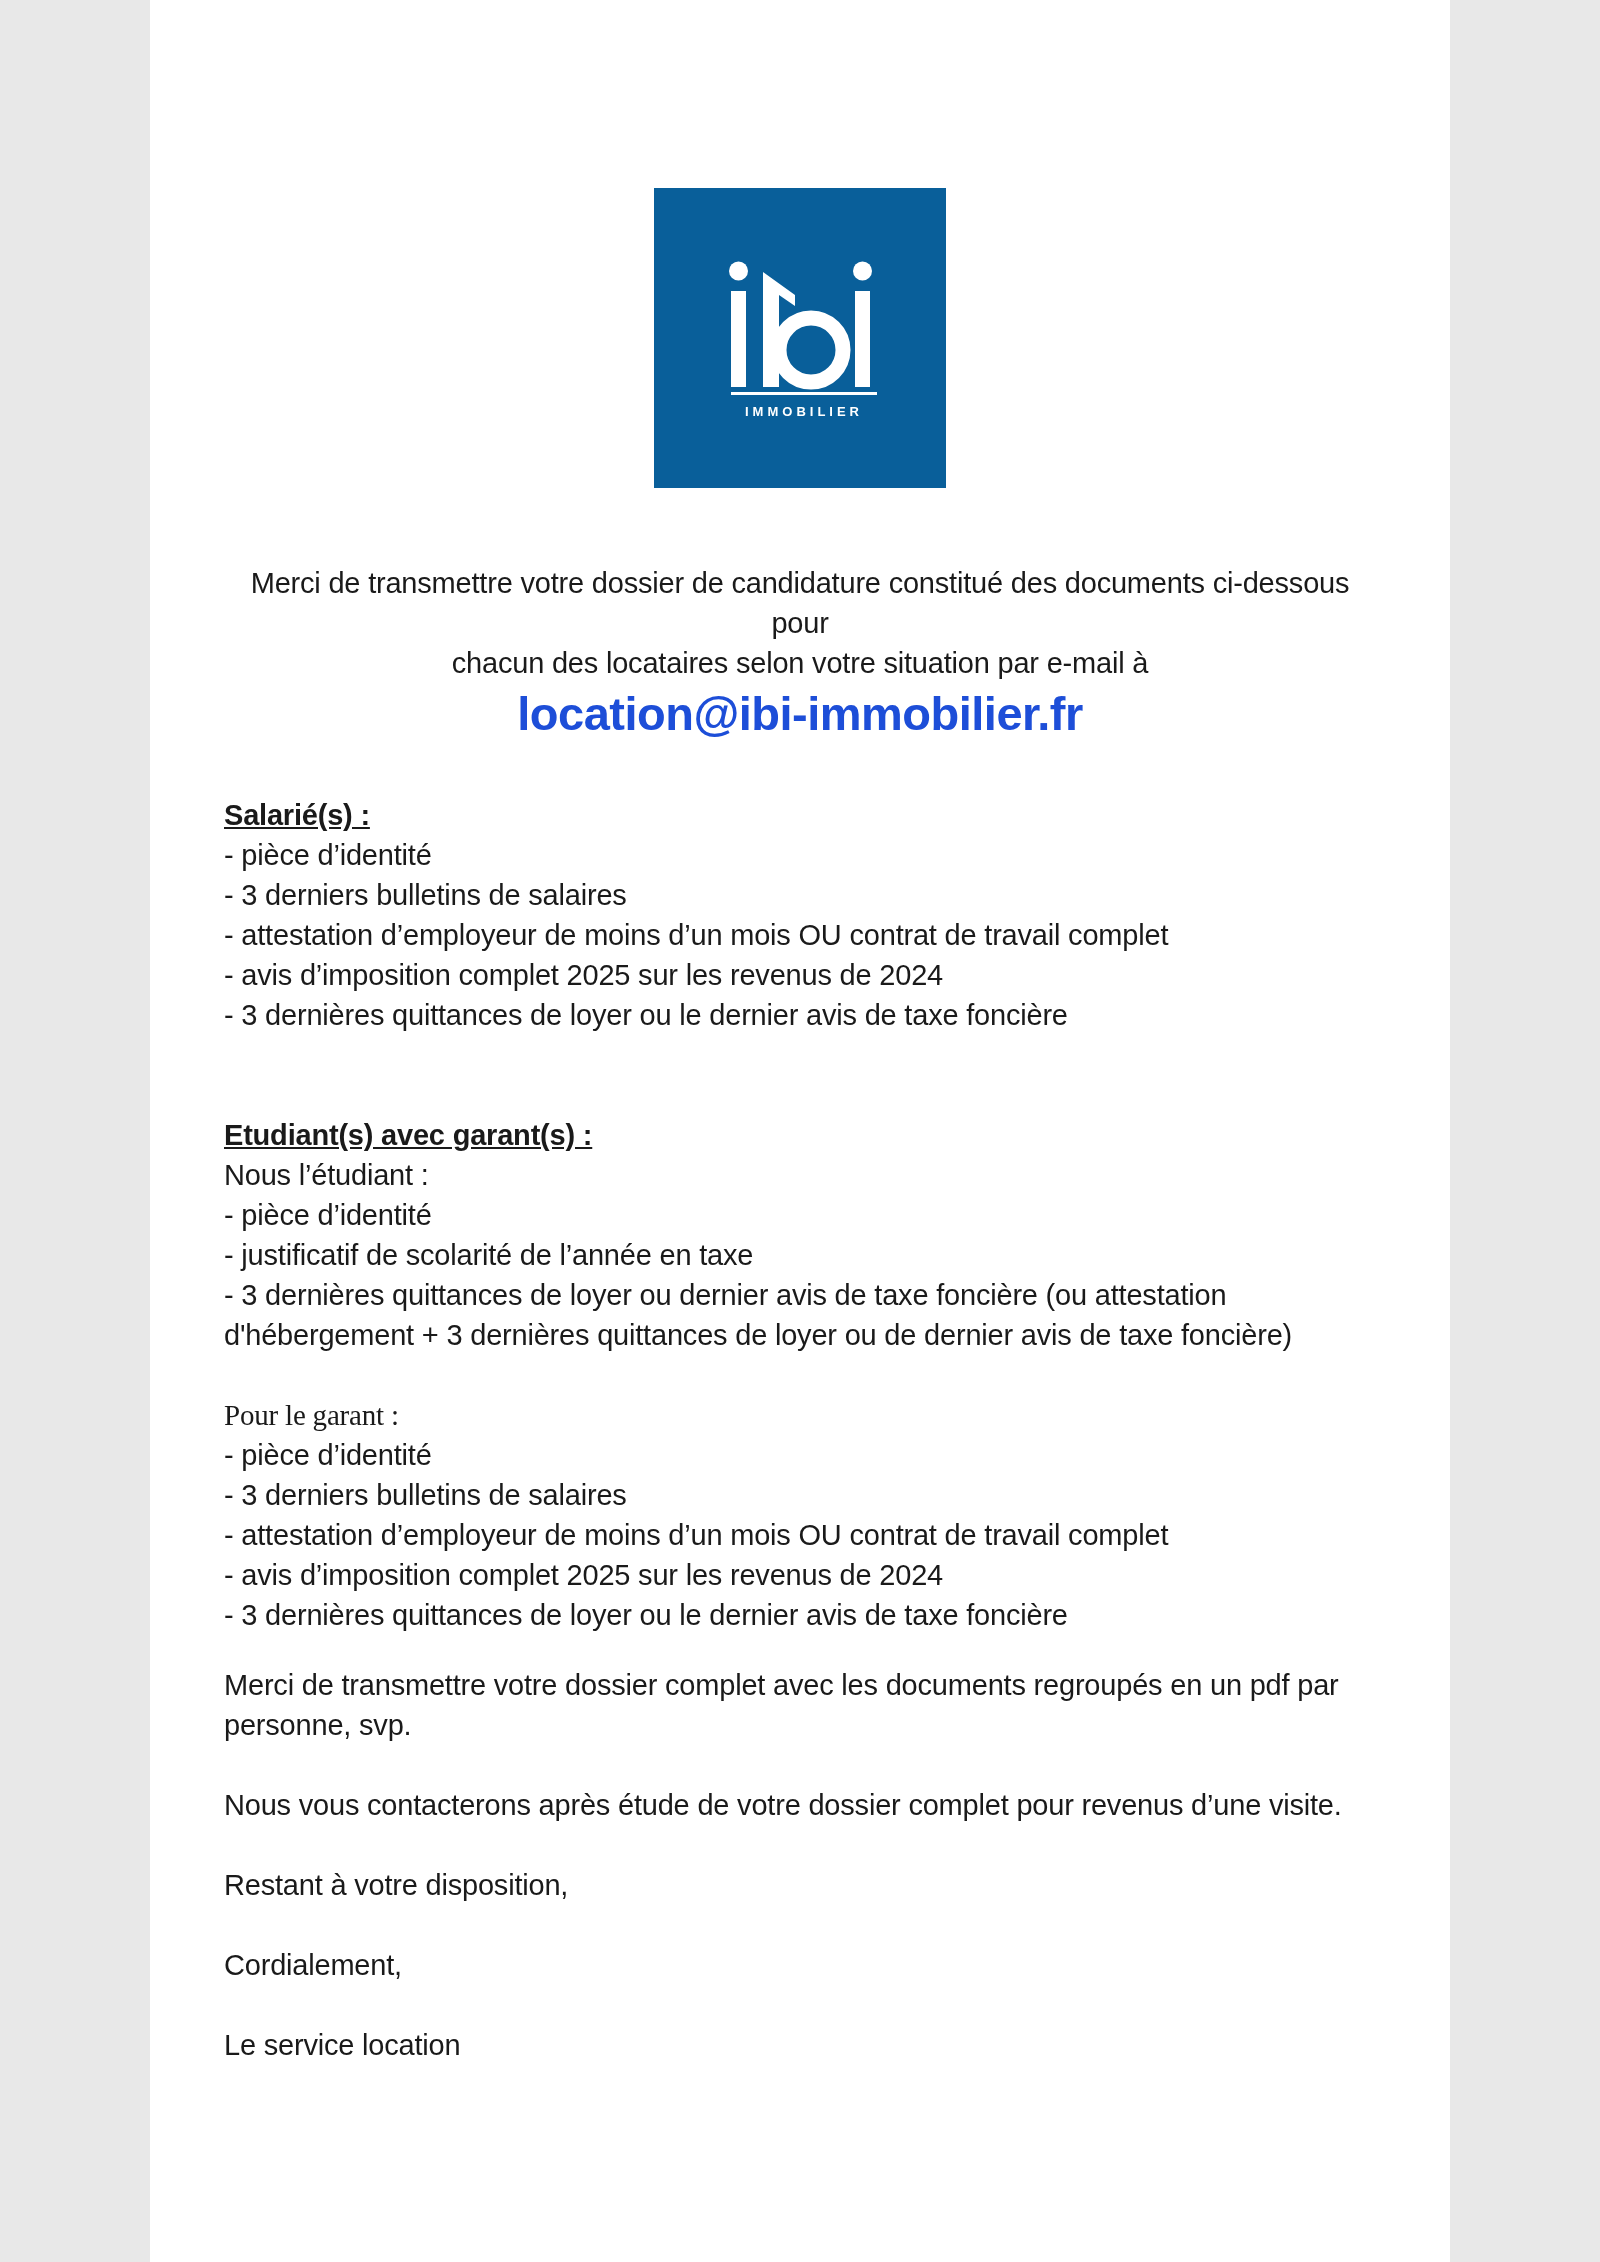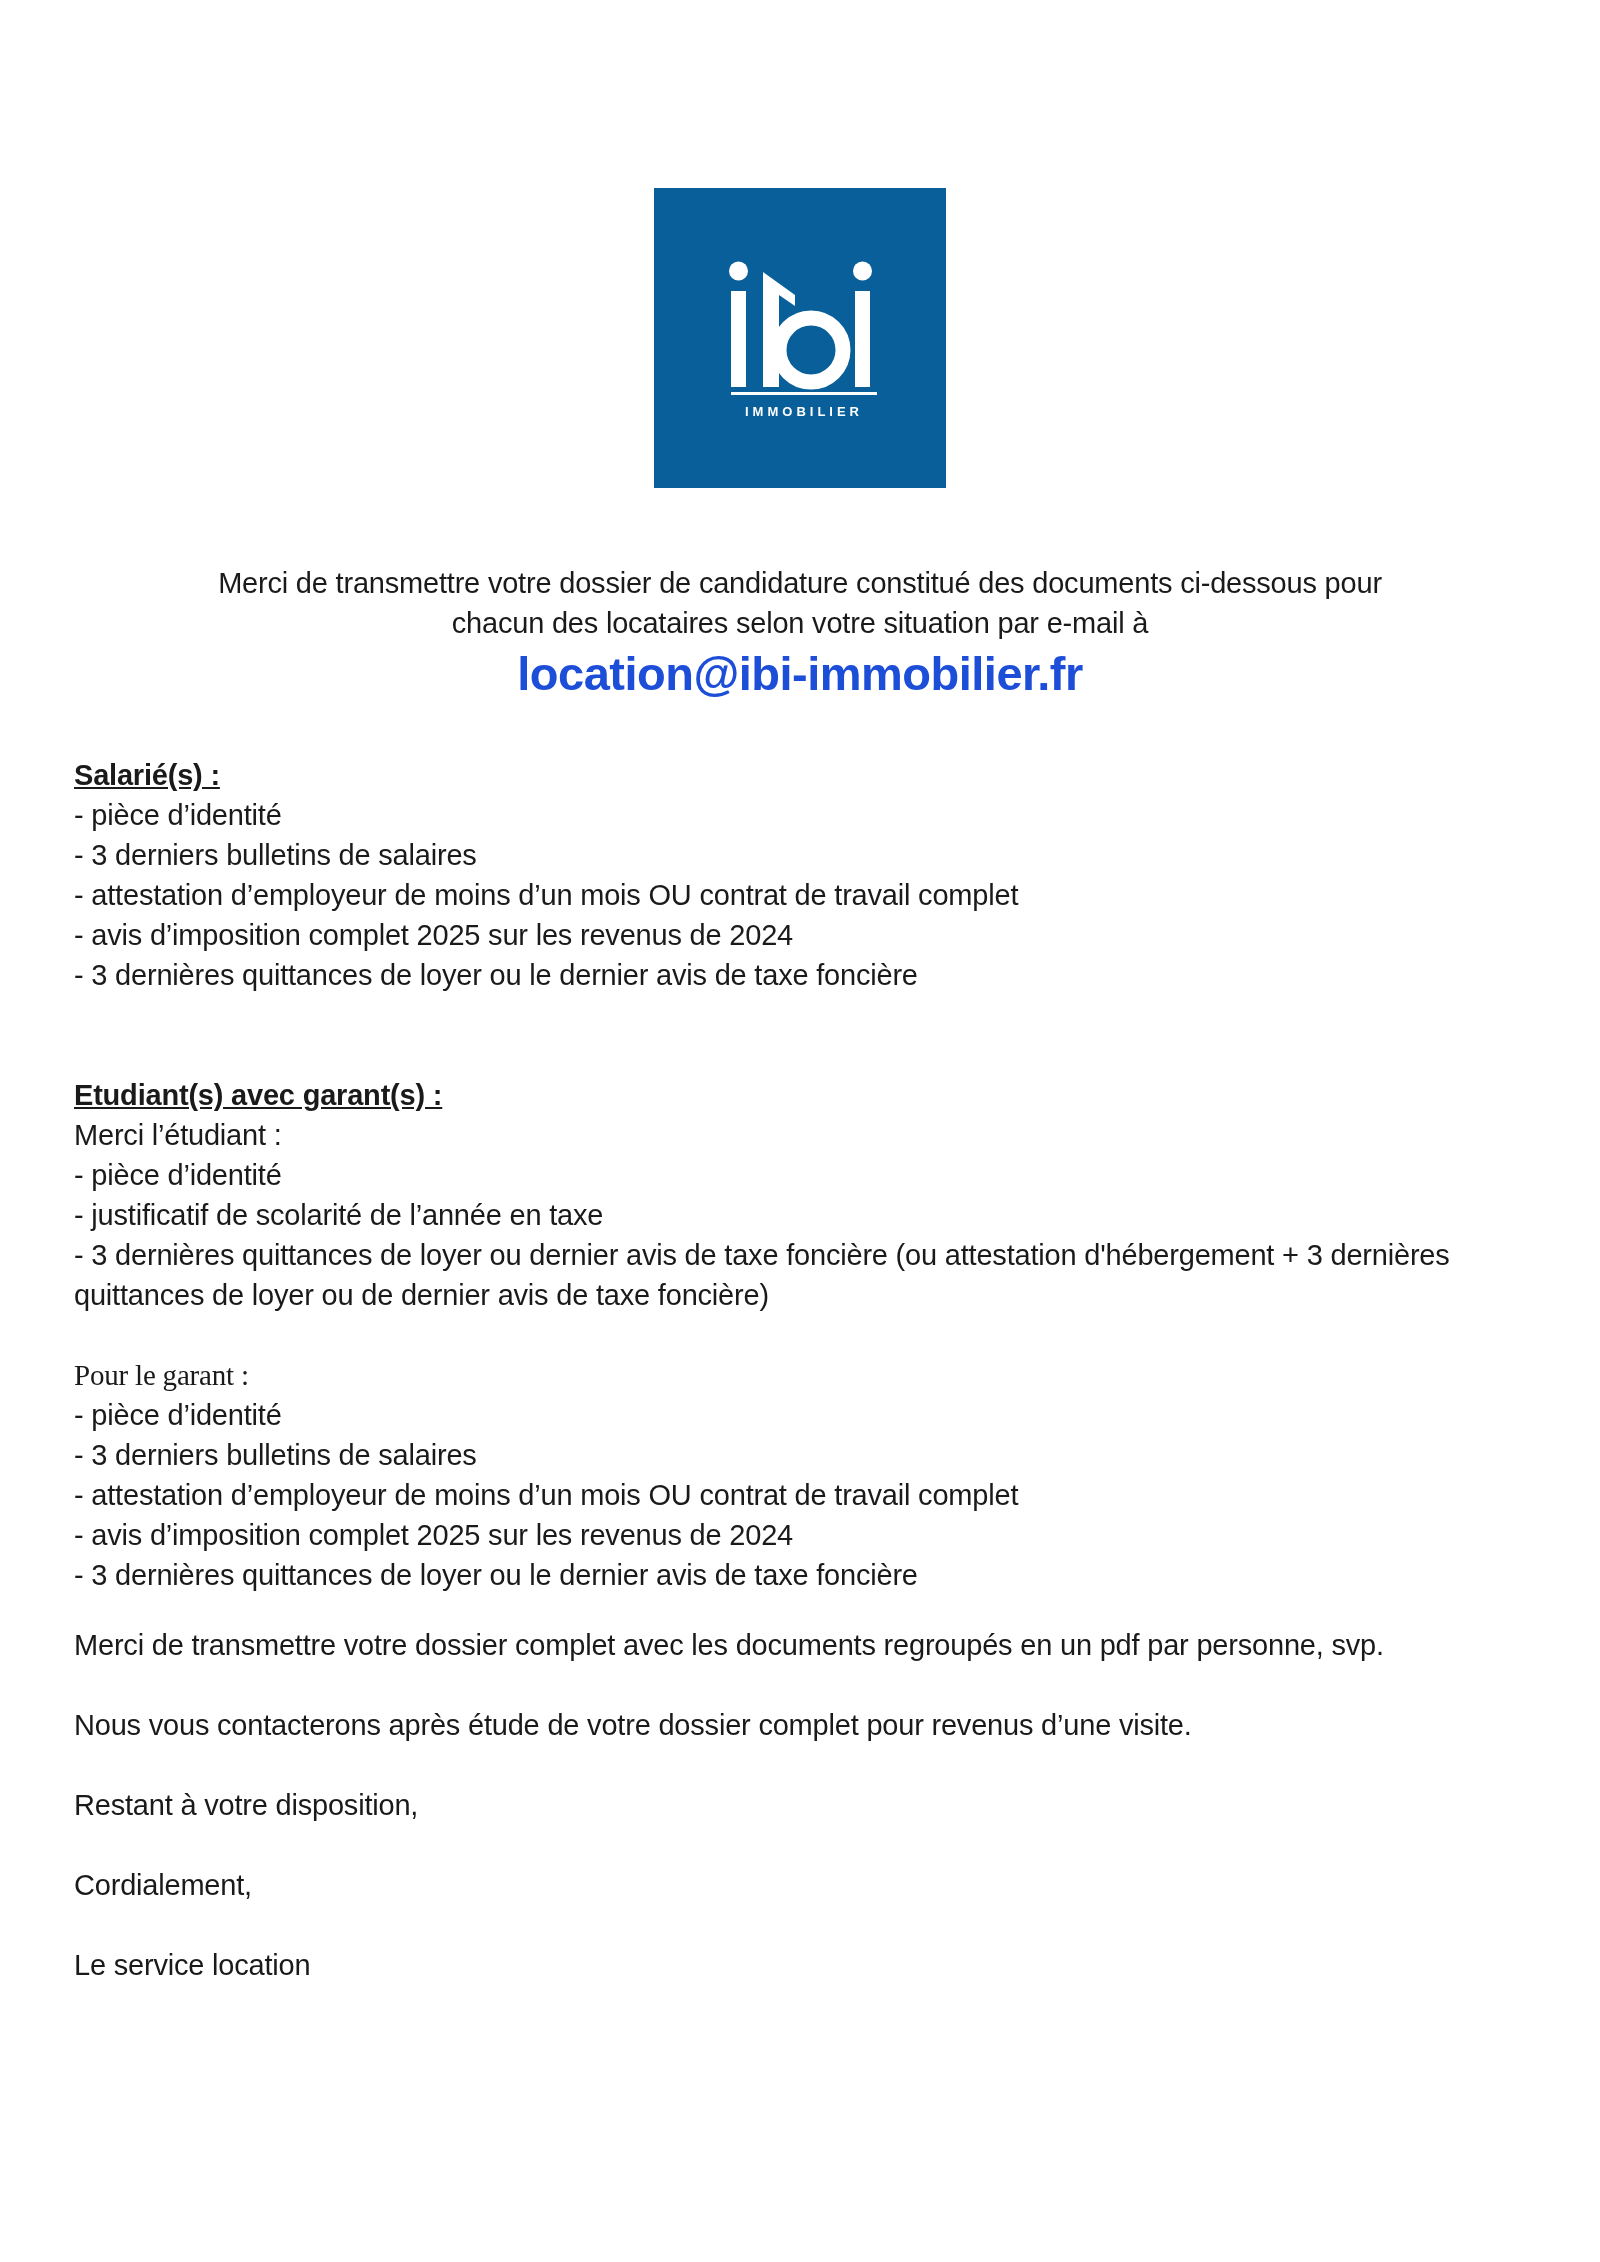--- a/index.html
+++ b/index.html
@@ -1,17 +1,17 @@
 <!DOCTYPE html>
 <html><head>
 <meta charset="utf-8">
 <style>
   html,body { margin:0; padding:0; background:#e8e8e8; }
   .page {
-    width:1600px; height:2262px; margin:0 auto; background:#ffffff;
+    width:1300px; height:2262px; margin:0 auto; background:#ffffff;
     font-family:"Liberation Sans","DejaVu Sans",sans-serif;
     color:#1a1a1a; position:relative; overflow:hidden;
   }
   .logo-wrap { padding-top:188px; display:flex; justify-content:center; }
   .logo-svg { display:block; }
   .sr-only { position:absolute; width:1px; height:1px; overflow:hidden; clip:rect(0 0 0 0); white-space:nowrap; }
   .content { padding:0 74px; }
   .body-text { font-size:29px; line-height:40px; letter-spacing:-0.2px; }
   .intro { margin-top:75px; text-align:center; }
   .intro-line { display:block; }
@@ -61,21 +61,21 @@
     <div class="body-text section-heading mt-salaries">Salarié(s) :</div>
     <div class="body-text">
       <span class="line">- pièce d’identité</span>
       <span class="line">- 3 derniers bulletins de salaires</span>
       <span class="line">- attestation d’employeur de moins d’un mois OU contrat de travail complet</span>
       <span class="line">- avis d’imposition complet 2025 sur les revenus de 2024</span>
       <span class="line">- 3 dernières quittances de loyer ou le dernier avis de taxe foncière</span>
     </div>
 
     <div class="body-text section-heading mt-students">Etudiant(s) avec garant(s) :</div>
-    <div class="body-text">Merci l’étudiant :</div>
+    <div class="body-text">Nous l’étudiant :</div>
     <div class="body-text">
       <span class="line">- pièce d’identité</span>
       <span class="line">- justificatif de scolarité de l’année en taxe</span>
       <span class="line">- 3 dernières quittances de loyer ou dernier avis de taxe foncière (ou attestation d'hébergement + 3 dernières quittances de loyer ou de dernier avis de taxe foncière)</span>
     </div>
 
     <div class="body-text mt-guarantor">Pour le garant :</div>
     <div class="body-text">
       <span class="line">- pièce d’identité</span>
       <span class="line">- 3 derniers bulletins de salaires</span>

